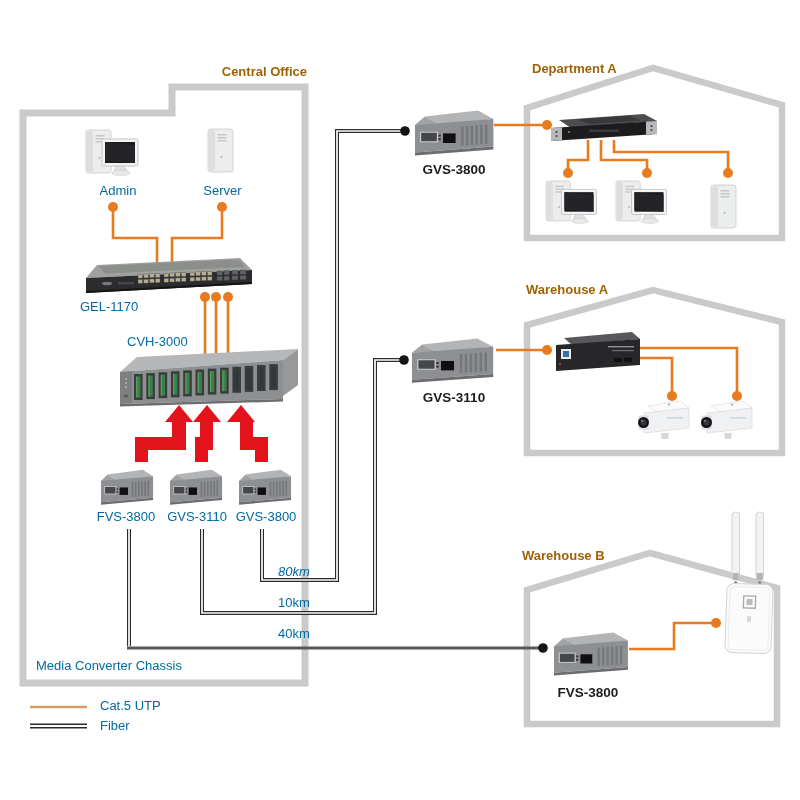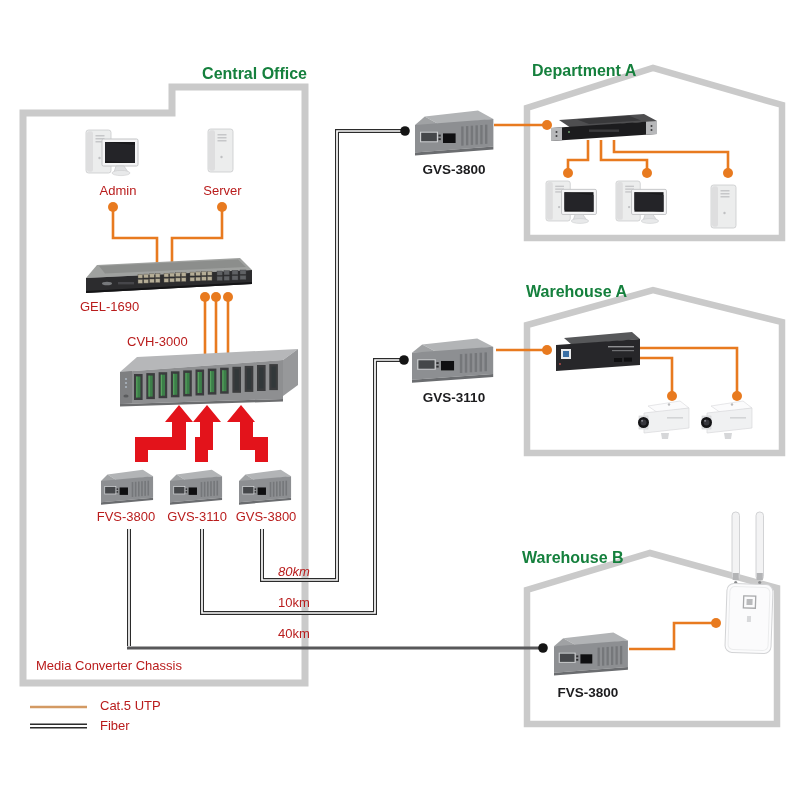--- a/index.html
+++ b/index.html
@@ -1,22 +1,22 @@
 <!DOCTYPE html>
 <html><head>
 <meta charset="utf-8">
 <style>
   html,body{margin:0;padding:0;background:#fff;}
   #canvas{position:relative;width:800px;height:800px;background:#ffffff;overflow:hidden;
           font-family:"Liberation Sans",sans-serif;}
   #wires{position:absolute;left:0;top:0;}
-  .lbl{position:absolute;font-size:13px;color:#b91c1c;white-space:nowrap;line-height:1.1;}
+  .lbl{position:absolute;font-size:13px;color:#0369a1;white-space:nowrap;line-height:1.1;}
   .lbl.center{text-align:center;}
   .lbl.bold{font-weight:bold;font-size:13.5px;color:#1c1c1e;}
-  .lbl.blue{font-weight:bold;font-size:16px;color:#15803d;}
+  .lbl.blue{font-weight:bold;font-size:13px;color:#a16207;}
   .lbl.right{text-align:right;}
 </style>
 </head>
 <body>
 
 <div id="canvas">
 
 <svg id="wires" width="800" height="800" viewBox="0 0 800 800">
   <defs>
     <g id="sym-tower">
@@ -312,21 +312,21 @@
     <polygon points="207,405 221,422 213,422 213,450 208,450 208,462 195,462 195,437 200,437 200,422 193,422"></polygon>
     <polygon points="241,405 255,422 253,422 253,437 268,437 268,462 255,462 255,450 240,450 240,422 227,422"></polygon>
   </g>
 </svg>
 
 <div class="lbl blue right" style="left:195px;top:65px;width:112px;">Central Office</div>
 
 <div class="lbl center" style="left:90px;top:184px;width:56px;">Admin</div>
 <div class="lbl center" style="left:195px;top:184px;width:55px;text-align:center;">Server</div>
 
-<div class="lbl" style="left:80px;top:300px;">GEL-1690</div>
+<div class="lbl" style="left:80px;top:300px;">GEL-1170</div>
 <div class="lbl" style="left:127px;top:335px;text-align:center;">CVH-3000</div>
 
 <div class="lbl center" style="left:94px;top:510px;width:64px;">FVS-3800</div>
 <div class="lbl center" style="left:165px;top:510px;width:64px;">GVS-3110</div>
 <div class="lbl center" style="left:234px;top:510px;width:64px;">GVS-3800</div>
 
 <div class="lbl" style="left:36px;top:659px;">Media Converter Chassis</div>
 
 <div class="lbl center" style="left:266px;top:565px;width:56px;font-style:italic;">80km</div>
 <div class="lbl center" style="left:266px;top:596px;width:56px;">10km</div>

